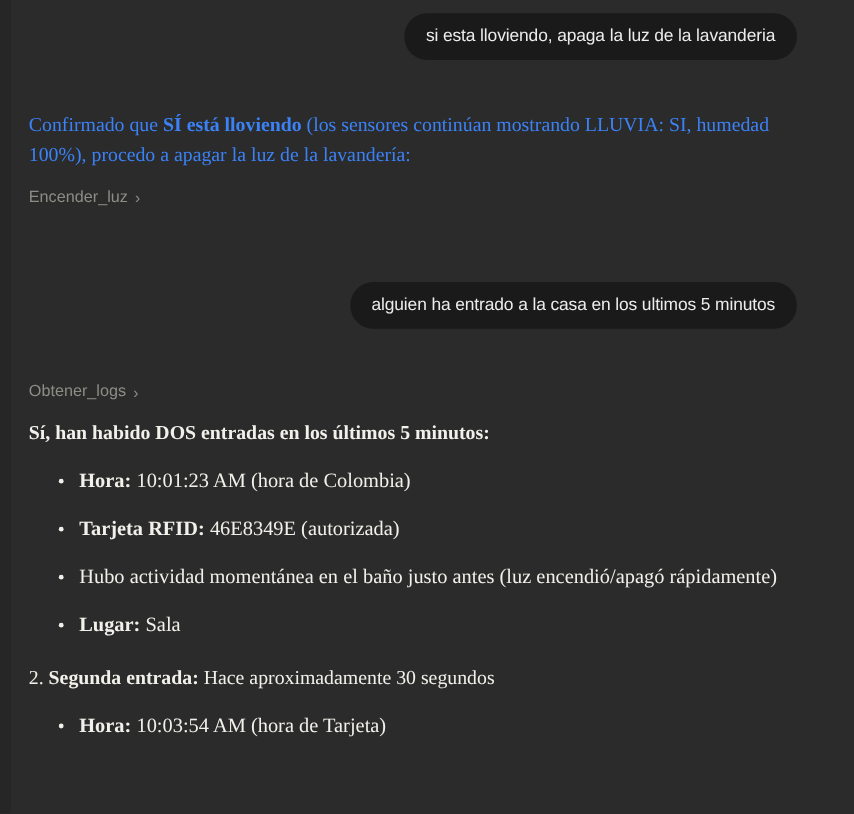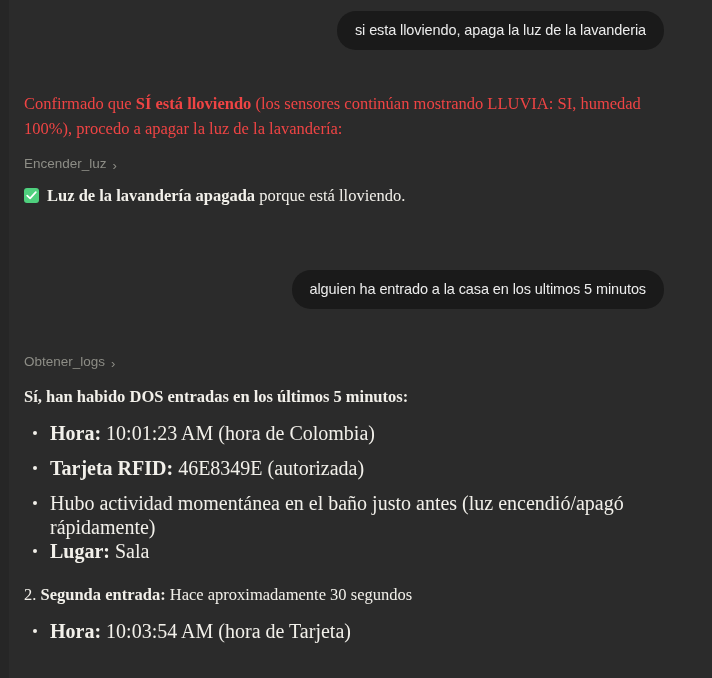--- a/index.html
+++ b/index.html
@@ -53,21 +53,21 @@
   }
 
   
   .assistant {
     width: 100%;
     padding-left: 0;
   }
   .para {
     font-size: 16.5px;
     line-height: 25px;
-    color: #ef4444;
+    color: #3b82f6;
     margin: 0;
     max-width: 622px;
   }
   .para b, .bold { font-weight: 700; }
 
   .tool-chip {
     display: inline-flex;
     align-items: center;
     gap: 6px;
     font-family: "Liberation Sans", sans-serif;
@@ -113,23 +113,23 @@
     margin: 0;
   }
   ul.bullets {
     list-style: none;
     margin: 0;
     padding: 0;
   }
   ul.bullets li {
     position: relative;
     padding-left: 26px;
-    font-size: 20px;
+    font-size: 17px;
     line-height: 24px;
-    margin: 0;
+    margin: 16px;
   }
   ul.bullets li::before {
     content: "";
     position: absolute;
     left: 9px;
     top: 10px;
     width: 4px; height: 4px;
     border-radius: 50%;
     background: #f2f0ea;
   }
@@ -147,28 +147,20 @@
     </div>
 
     <div class="assistant" style="margin-top:41px;">
       <p class="para"><span>Confirmado que </span><b class="bold">SÍ está lloviendo</b><span> (los sensores continúan mostrando LLUVIA: SI, humedad 100%), procedo a apagar la luz de la lavandería:</span></p>
 
       <div class="tool-chip" style="margin-top:14px;">
         <span>Encender_luz</span>
         <span class="chev">›</span>
       </div>
 
-      <div class="check-line" style="margin-top:11px;">
-        <span class="check-icon">
-          <svg width="11" height="11" viewBox="0 0 11 11" aria-hidden="true">
-            <path d="M1.2 5.6 L4.1 8.4 L9.8 2.2" fill="none" stroke="#ffffff" stroke-width="1.7" stroke-linecap="round" stroke-linejoin="round"></path>
-          </svg>
-        </span>
-        <span><b class="bold">Luz de la lavandería apagada</b><span> porque está lloviendo.</span></span>
-      </div>
     </div>
 
     <div class="user-row" style="margin-top:62px;">
       <div class="user-bubble">alguien ha entrado a la casa en los ultimos 5 minutos</div>
     </div>
 
     <div class="assistant" style="margin-top:43px;">
 
       <div class="tool-chip">
         <span>Obtener_logs</span>

